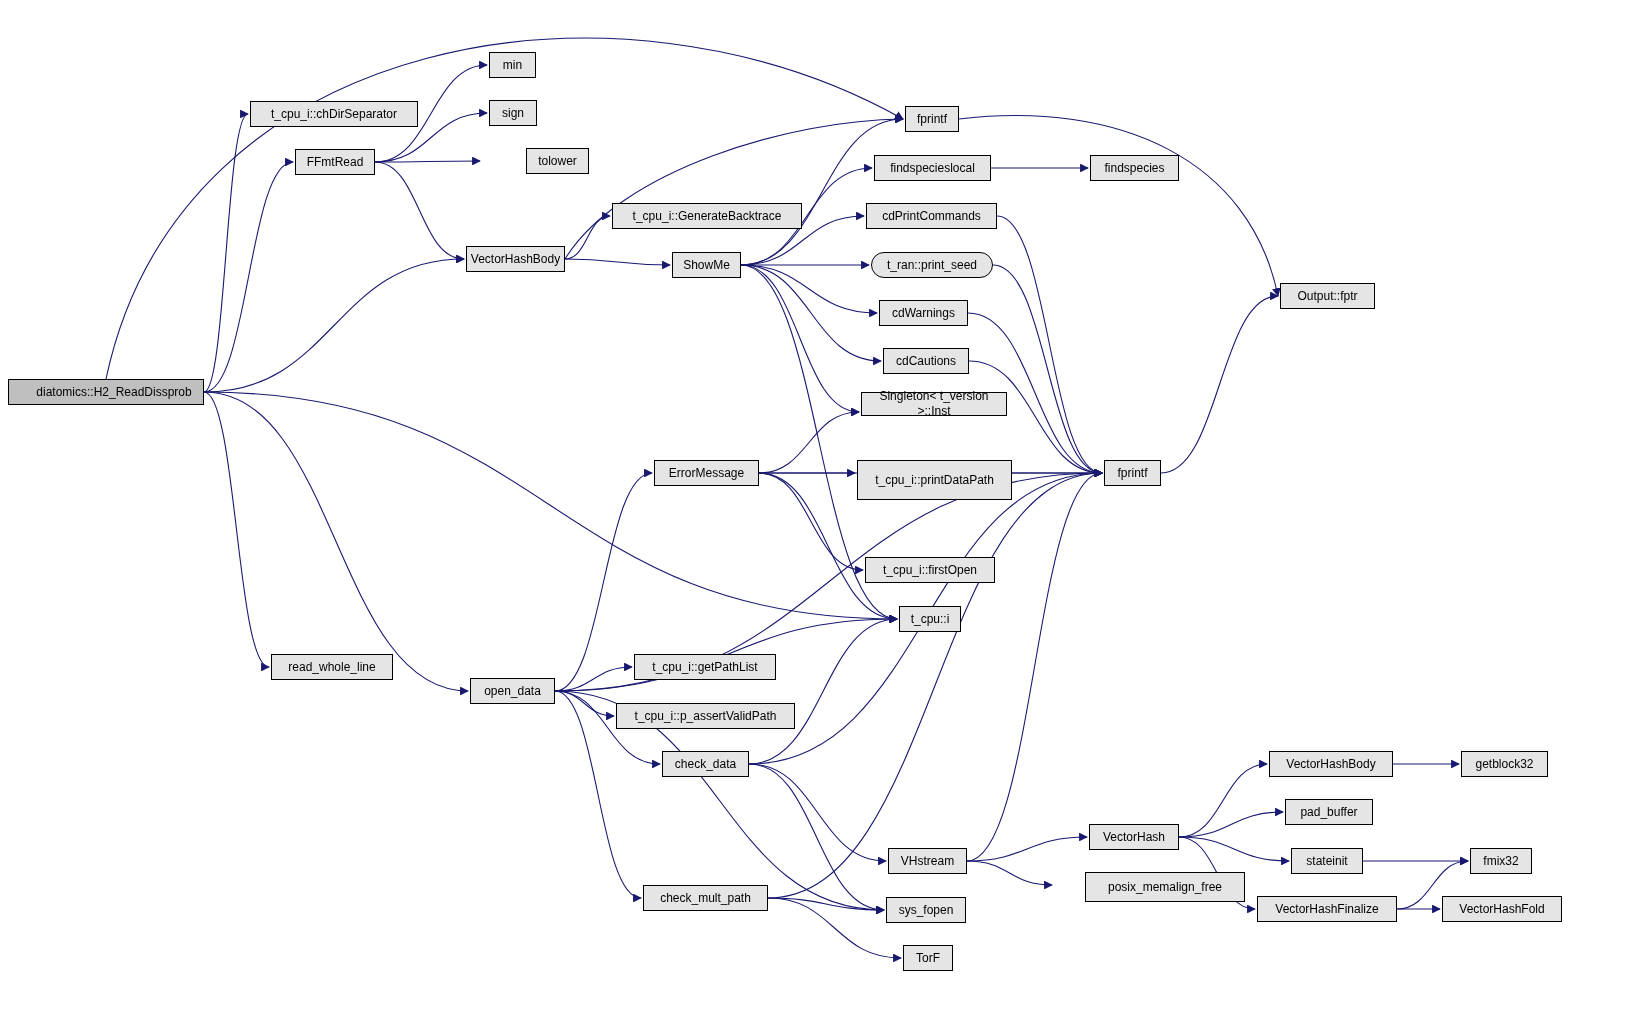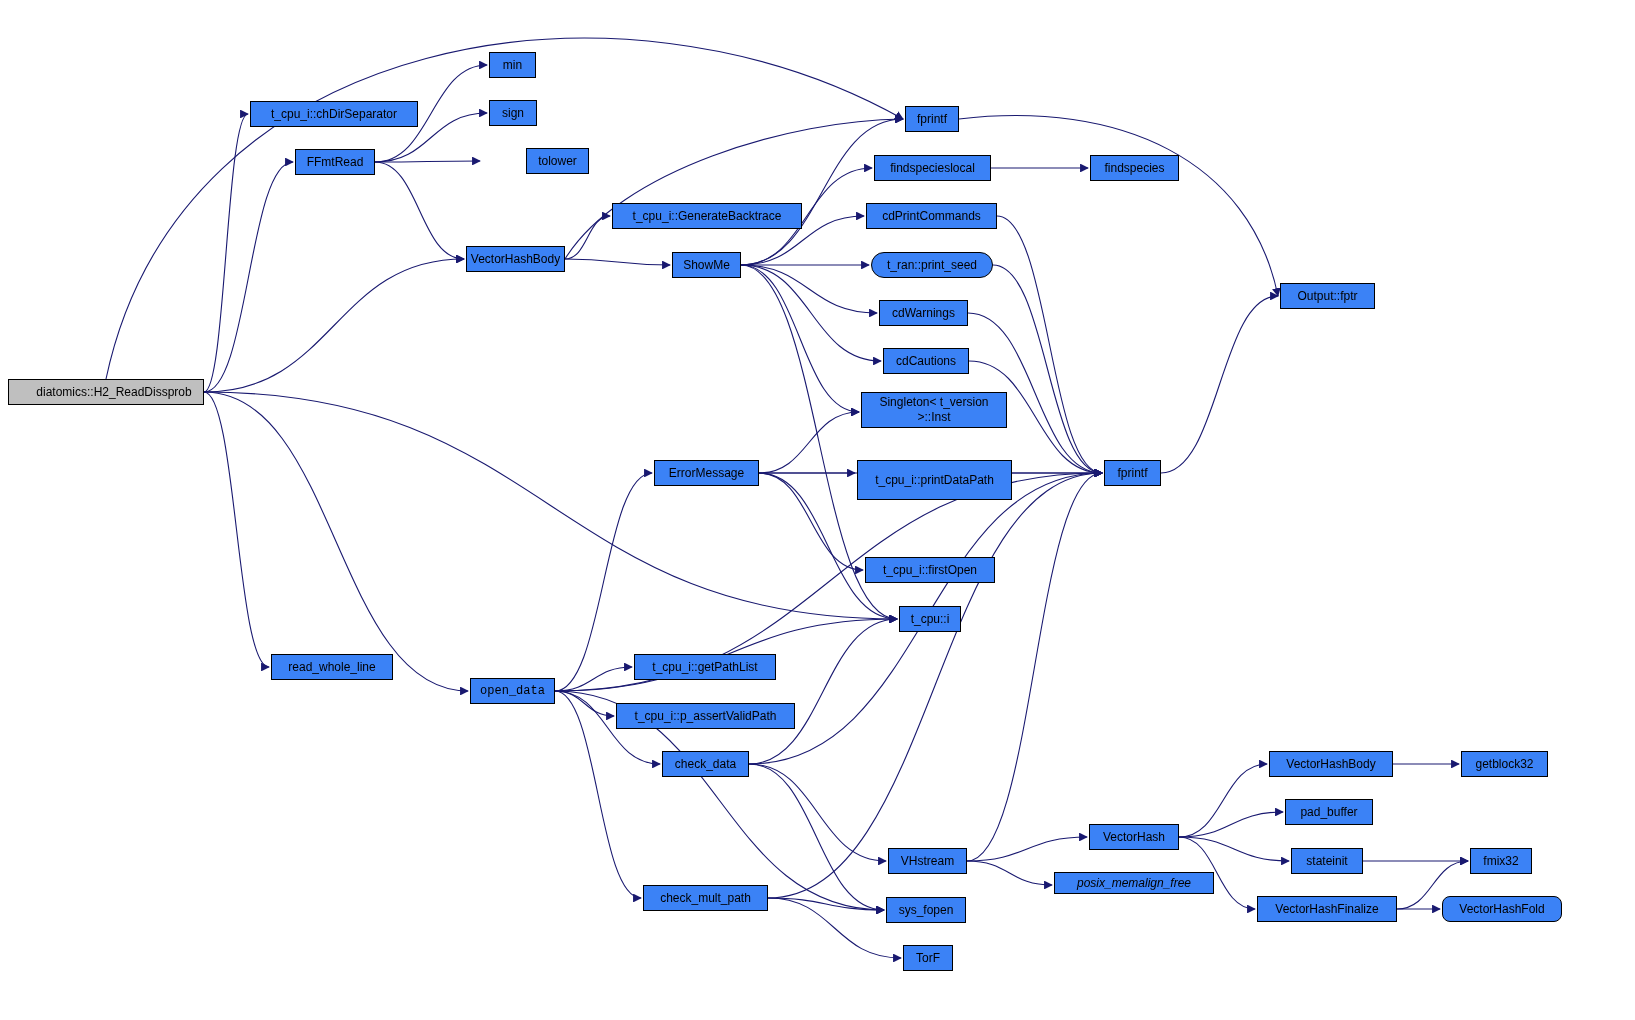--- a/index.html
+++ b/index.html
@@ -1,20 +1,20 @@
 <!DOCTYPE html>
 <html style="--hl: #bfbfbf;"><head>
 <meta charset="utf-8">
 <style>
   html,body{margin:0;padding:0;background:#ffffff;}
   body{font-family:"Liberation Sans","DejaVu Sans",sans-serif;}
   #canvas{position:relative;width:1635px;height:1020px;background:#ffffff;overflow:hidden;}
   #edges-layer{position:absolute;left:0;top:0;width:1635px;height:1020px;pointer-events:none;}
   .node{
-    position:absolute;box-sizing:border-box;background:#3b82f6;border:1px solid #000000;
+    position:absolute;box-sizing:border-box;background:#e5e5e5;border:1px solid #000000;
     display:flex;align-items:center;justify-content:center;
     font-size:12px;line-height:1.25;color:#000000;text-align:center;white-space:pre-line;
     cursor:pointer;padding:0 3px;
   }
   .node.highlight{background:var(--hl,#bfbfbf);cursor:default;padding-left:19px;}
 </style>
 </head>
 <body>
 
 <div id="canvas" style="background: rgb(255, 255, 255);">
@@ -96,39 +96,39 @@
     <div class="node" style="left: 612px; top: 203px; width: 190px; height: 26px;"><span>t_cpu_i::GenerateBacktrace</span></div>
     <div class="node" style="left: 466px; top: 246px; width: 99px; height: 26px;"><span>VectorHashBody</span></div>
     <div class="node" style="left: 672px; top: 252px; width: 69px; height: 26px;"><span>ShowMe</span></div>
     <div class="node" style="left: 905px; top: 106px; width: 54px; height: 26px;"><span>fprintf</span></div>
     <div class="node" style="left: 874px; top: 155px; width: 117px; height: 26px;"><span>findspecieslocal</span></div>
     <div class="node" style="left: 1090px; top: 155px; width: 89px; height: 26px;"><span>findspecies</span></div>
     <div class="node" style="left: 866px; top: 203px; width: 131px; height: 26px;"><span>cdPrintCommands</span></div>
     <div class="node" style="left: 871px; top: 252px; width: 122px; height: 26px; border-radius: 13px;"><span>t_ran::print_seed</span></div>
     <div class="node" style="left: 879px; top: 300px; width: 89px; height: 26px;"><span>cdWarnings</span></div>
     <div class="node" style="left: 883px; top: 348px; width: 86px; height: 26px;"><span>cdCautions</span></div>
-    <div class="node" style="left: 861px; top: 392px; width: 146px; height: 36px;"><span>Singleton&lt; t_version
+    <div class="node" style="left: 861px; top: 392px; width: 146px; height: 24px;"><span>Singleton&lt; t_version
 &gt;::Inst</span></div>
     <div class="node" style="left: 654px; top: 460px; width: 105px; height: 26px;"><span>ErrorMessage</span></div>
     <div class="node" style="left: 857px; top: 460px; width: 155px; height: 40px;"><span>t_cpu_i::printDataPath</span></div>
     <div class="node" style="left: 1104px; top: 460px; width: 57px; height: 26px;"><span>fprintf</span></div>
     <div class="node" style="left: 1280px; top: 283px; width: 95px; height: 26px;"><span>Output::fptr</span></div>
     <div class="node" style="left: 865px; top: 557px; width: 130px; height: 26px;"><span>t_cpu_i::firstOpen</span></div>
     <div class="node" style="left: 899px; top: 606px; width: 62px; height: 26px;"><span>t_cpu::i</span></div>
     <div class="node" style="left: 271px; top: 654px; width: 122px; height: 26px;"><span>read_whole_line</span></div>
-    <div class="node" style="left: 470px; top: 678px; width: 85px; height: 26px; font-family: Liberation Mono, monospace;"><span>open_data</span></div>
+    <div class="node" style="left: 470px; top: 678px; width: 85px; height: 26px;"><span>open_data</span></div>
     <div class="node" style="left: 634px; top: 654px; width: 142px; height: 26px;"><span>t_cpu_i::getPathList</span></div>
     <div class="node" style="left: 616px; top: 703px; width: 179px; height: 26px;"><span>t_cpu_i::p_assertValidPath</span></div>
     <div class="node" style="left: 662px; top: 751px; width: 87px; height: 26px;"><span>check_data</span></div>
     <div class="node" style="left: 643px; top: 885px; width: 125px; height: 26px;"><span>check_mult_path</span></div>
     <div class="node" style="left: 886px; top: 897px; width: 80px; height: 26px;"><span>sys_fopen</span></div>
     <div class="node" style="left: 903px; top: 945px; width: 50px; height: 26px;"><span>TorF</span></div>
     <div class="node" style="left: 888px; top: 848px; width: 79px; height: 26px;"><span>VHstream</span></div>
     <div class="node" style="left: 1089px; top: 824px; width: 90px; height: 26px;"><span>VectorHash</span></div>
-    <div class="node" style="left: 1054px; top: 872px; width: 160px; height: 22px; font-style: italic;"><span>posix_memalign_free</span></div>
+    <div class="node" style="left: 1085px; top: 872px; width: 160px; height: 30px;"><span>posix_memalign_free</span></div>
     <div class="node" style="left: 1269px; top: 751px; width: 124px; height: 26px;"><span>VectorHashBody</span></div>
     <div class="node" style="left: 1461px; top: 751px; width: 87px; height: 26px;"><span>getblock32</span></div>
     <div class="node" style="left: 1285px; top: 799px; width: 88px; height: 26px;"><span>pad_buffer</span></div>
     <div class="node" style="left: 1291px; top: 848px; width: 72px; height: 26px; justify-content: center;"><span>stateinit</span></div>
     <div class="node" style="left: 1470px; top: 848px; width: 62px; height: 26px;"><span>fmix32</span></div>
     <div class="node" style="left: 1257px; top: 896px; width: 140px; height: 26px;"><span>VectorHashFinalize</span></div>
-    <div class="node" style="left: 1442px; top: 896px; width: 120px; height: 26px; border-radius: 8px;"><span>VectorHashFold</span></div>
+    <div class="node" style="left: 1442px; top: 896px; width: 120px; height: 26px;"><span>VectorHashFold</span></div>
   </div>
 
 </body></html>

